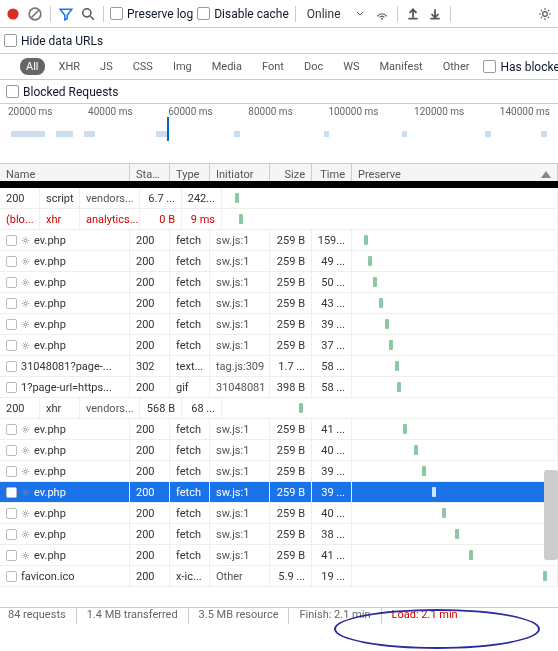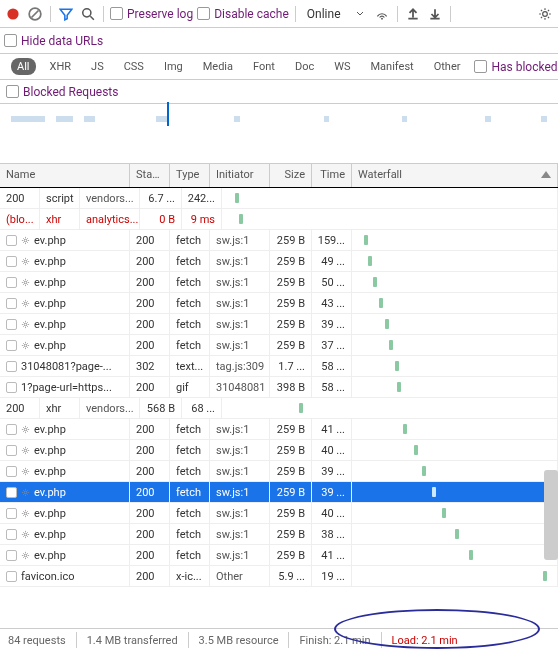--- a/index.html
+++ b/index.html
@@ -2,51 +2,51 @@
 <html><head>
 <meta charset="utf-8">
 <style>
 *{box-sizing:border-box;margin:0;padding:0;font-family:-apple-system,BlinkMacSystemFont,"Segoe UI",Roboto,Arial,sans-serif}
 body{width:558px;height:651px;background:#fff;font-size:12px;color:#333;overflow:hidden;position:relative}
 .toolbar{display:flex;align-items:center;height:28px;border-bottom:1px solid #ccc;padding:0 4px;gap:4px}
 .ic{display:inline-flex;align-items:center;justify-content:center;width:18px;height:18px;color:#555}
 .ic svg{width:14px;height:14px}
 .vsep{width:1px;height:16px;background:#ccc;margin:0 2px}
 .chk{width:13px;height:13px;border:1px solid #999;border-radius:2px;display:inline-block;vertical-align:middle;margin-right:4px}
-.tlbl{display:inline-flex;align-items:center;color:#701a75;white-space:nowrap}
+.tlbl{display:inline-flex;align-items:center;color:#0f172a;white-space:nowrap}
 .dd{display:inline-flex;align-items:center;gap:15px;border:1px solid transparent;padding:2px 4px}
 .filterbar{display:flex;align-items:center;height:26px;border-bottom:1px solid #ccc;padding:0 4px;gap:8px}
 .filter-in{width:160px;height:20px;border:1px solid #ccc;padding:0 4px;color:#777;font-size:12px}
-.typebar{display:flex;align-items:center;height:26px;border-bottom:1px solid #ccc;padding:0 11px;gap:8px}
+.typebar{display:flex;align-items:center;height:26px;border-bottom:1px solid #ccc;padding:0 20px;gap:8px}
 .pill{padding:2px 6px;border-radius:8px;font-size:11px;color:#555}
 .pill.active{background:#666;color:#fff}
 .blockbar{display:flex;align-items:center;height:24px;border-bottom:1px solid #ccc;padding:0 6px}
 .timeline{position:relative;height:60px;border-bottom:1px solid #ccc;background:#fff}
 .ticks{display:flex;justify-content:space-between;padding:2px 8px;font-size:10px;color:#666}
 .tlbars{position:relative;height:24px}
 .tlbar{position:absolute;height:6px;top:12px}
 .tlline{position:absolute;width:2px;height:24px;top:-2px;background:#06c}
-.headers{display:flex;height:24px;border-bottom:1px solid #000000;background:#f5f5f5;font-size:11px;color:#555}
+.headers{display:flex;height:24px;border-bottom:7px solid #000000;background:#f5f5f5;font-size:11px;color:#555}
 .hcell{border-right:1px solid #ccc;padding:4px 6px;overflow:hidden;white-space:nowrap;text-overflow:ellipsis}
 .c-name{width:130px}.c-stat{width:40px}.c-type{width:40px}.c-init{width:60px}.c-size{width:42px;text-align:right}.c-time{width:40px;text-align:right}.c-wf{flex:1;position:relative}
 .tbody{position:relative}
 .row{display:flex;height:21px;border-bottom:1px solid #eee;font-size:11px;align-items:center}
 .row.sel{background:#1a73e8;color:#fff}
 .row.sel .link{color:#fff}
 .row.red{color:#c00}
 .row.red .link{color:#c00}
 .cell{border-right:1px solid #eee;padding:0 6px;overflow:hidden;white-space:nowrap;text-overflow:ellipsis;height:100%;display:flex;align-items:center}
 .c-size.cell,.c-time.cell{justify-content:flex-end}
 .link{color:#555;}
 .nchk{width:11px;height:11px;border:1px solid #bbb;border-radius:2px;display:inline-block;margin-right:4px;flex-shrink:0;background:#fff}
 .gear{width:9px;height:9px;display:inline-block;margin-right:4px}
 .wfbar{position:absolute;height:10px;top:5px;background:#8bc9a3;border-radius:1px}
 .row.sel .wfbar{background:#cde9ff}
 .scrollthumb{position:absolute;right:0;width:14px;background:#ccc;border-radius:3px}
-.status{display:flex;align-items:center;height:23px;border-top:1px solid #ccc;padding:0 8px;gap:10px;font-size:11px;color:#666;position:absolute;bottom:0;left:0;right:0;background:#fff}
+.status{display:flex;height:44px;border-top:1px solid #ccc;padding:0 8px;gap:10px;font-size:11px;color:#666;position:absolute;bottom:0;left:0;right:0;background:#fff}
 .ssep{width:1px;height:16px;background:#ccc}
 .oval{position:absolute;border:2px solid #2a2c9c;border-radius:50%;pointer-events:none}
 .red-t{color:#c00}
 .tri{position:absolute;right:6px;top:7px;width:0;height:0;border-left:5px solid transparent;border-right:5px solid transparent;border-bottom:7px solid #888}
 </style>
 </head>
 <body>
 
 <div class="toolbar">
   <span class="ic">
@@ -141,20 +141,29 @@
   </div>
 
 <div class="blockbar">
   <label class="tlbl">
       <span class="chk"></span>
       <span>Blocked Requests</span>
     </label>
 </div>
 
 <div class="timeline">
+  <div class="ticks" id="ticks">
+      <span>20000 ms</span>
+      <span>40000 ms</span>
+      <span>60000 ms</span>
+      <span>80000 ms</span>
+      <span>100000 ms</span>
+      <span>120000 ms</span>
+      <span>140000 ms</span>
+    </div>
   <div class="tlbars">
     <div class="tlbar" style="left:2%;width:6%;background:#cde"></div>
     <div class="tlbar" style="left:10%;width:3%;background:#cde"></div>
     <div class="tlbar" style="left:15%;width:2%;background:#cde"></div>
     <div class="tlbar" style="left:28%;width:2%;background:#cde"></div>
     <div class="tlline" style="left:30%"></div>
     <div class="tlbar" style="left:42%;width:1%;background:#cde"></div>
     <div class="tlbar" style="left:58%;width:1%;background:#cde"></div>
     <div class="tlbar" style="left:72%;width:1%;background:#cde"></div>
     <div class="tlbar" style="left:87%;width:1%;background:#cde"></div>
@@ -162,21 +171,21 @@
   </div>
 </div>
 
 <div class="headers">
   <div class="hcell c-name">Name</div>
   <div class="hcell c-stat">Stat...</div>
   <div class="hcell c-type">Type</div>
   <div class="hcell c-init">Initiator</div>
   <div class="hcell c-size">Size</div>
   <div class="hcell c-time">Time</div>
-  <div class="hcell c-wf"><span>Waterfall</span><span class="tri"></span></div>
+  <div class="hcell c-wf"><span>Preserve</span><span class="tri"></span></div>
 </div>
 
 <div class="tbody" id="tbody">
     <div class="row">
       <div class="cell c-stat">200</div>
       <div class="cell c-type">script</div>
       <div class="cell c-init">
         <span class="link">vendors...</span>
       </div>
       <div class="cell c-size">6.7 ...</div>

